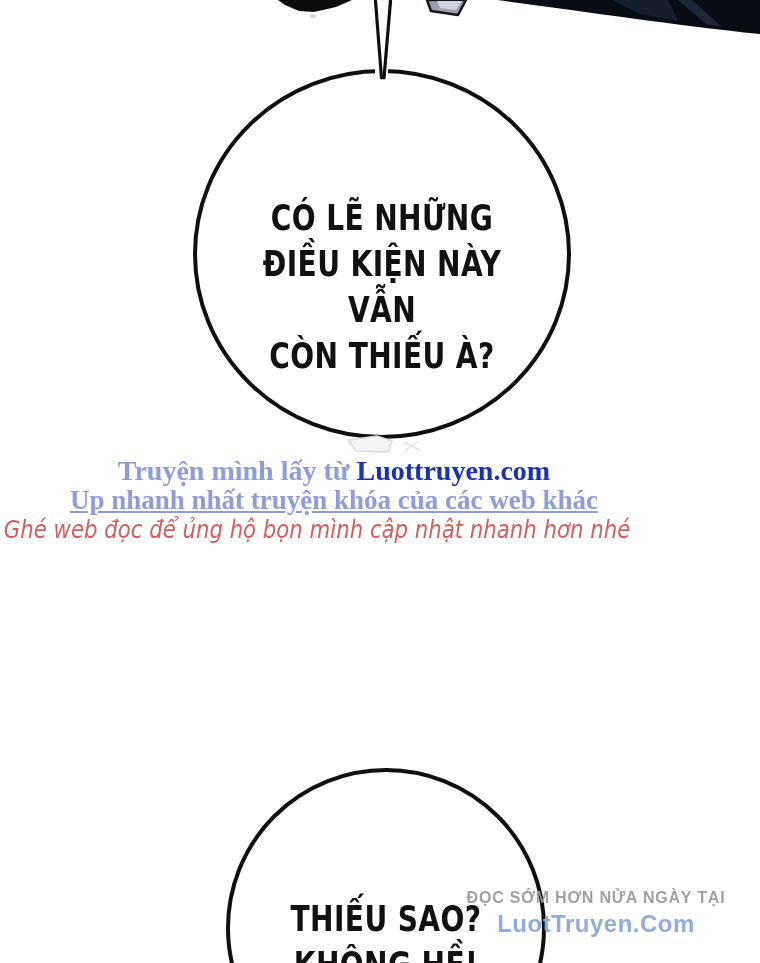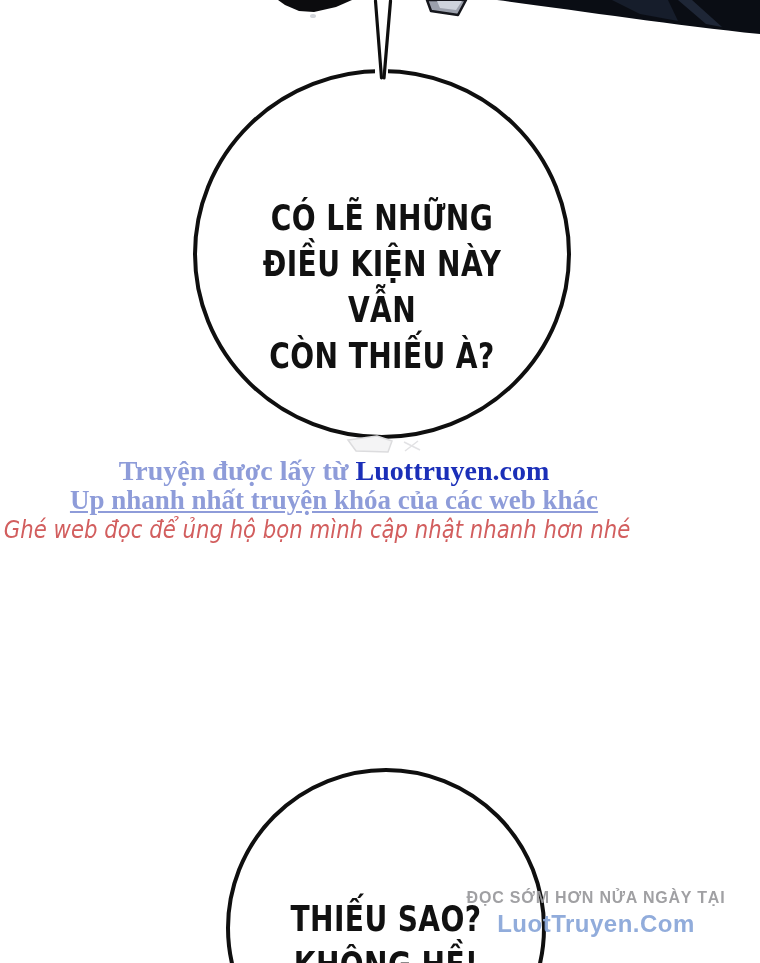--- a/index.html
+++ b/index.html
@@ -127,21 +127,21 @@
 
   <div class="bubble-text bubble1-text">CÓ LẼ NHỮNG
 ĐIỀU KIỆN NÀY VẪN
 CÒN THIẾU À?</div>
 
   <div class="bubble-text bubble2-text">THIẾU SAO?
 KHÔNG HỀ!</div>
 
   <div class="wm-center">
     <div class="wm-line1">
-      <span class="wm-prefix">Truyện được lấy từ</span><span class="wm-site">Luottruyen.com</span>
+      <span class="wm-prefix">Truyện mình lấy từ</span><span class="wm-site">Luottruyen.com</span>
     </div>
     <div class="wm-line2">Up nhanh nhất truyện khóa của các web khác</div>
     <div class="wm-line3">Ghé web đọc để ủng hộ bọn mình cập nhật nhanh hơn nhé</div>
   </div>
 
   <div class="wm-corner">
     <div class="wmc-line1">ĐỌC SỚM HƠN NỬA NGÀY TẠI</div>
     <div class="wmc-line2">LuotTruyen.Com</div>
   </div>
 

